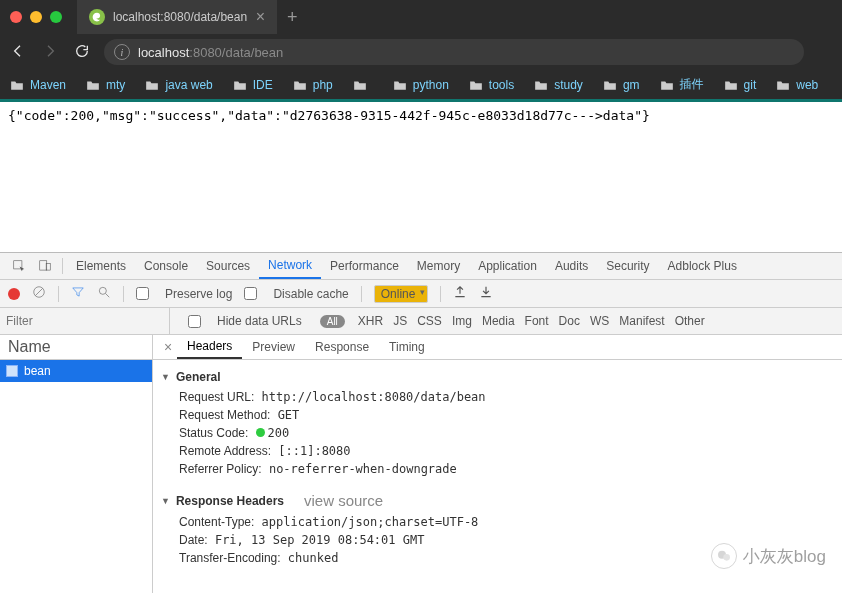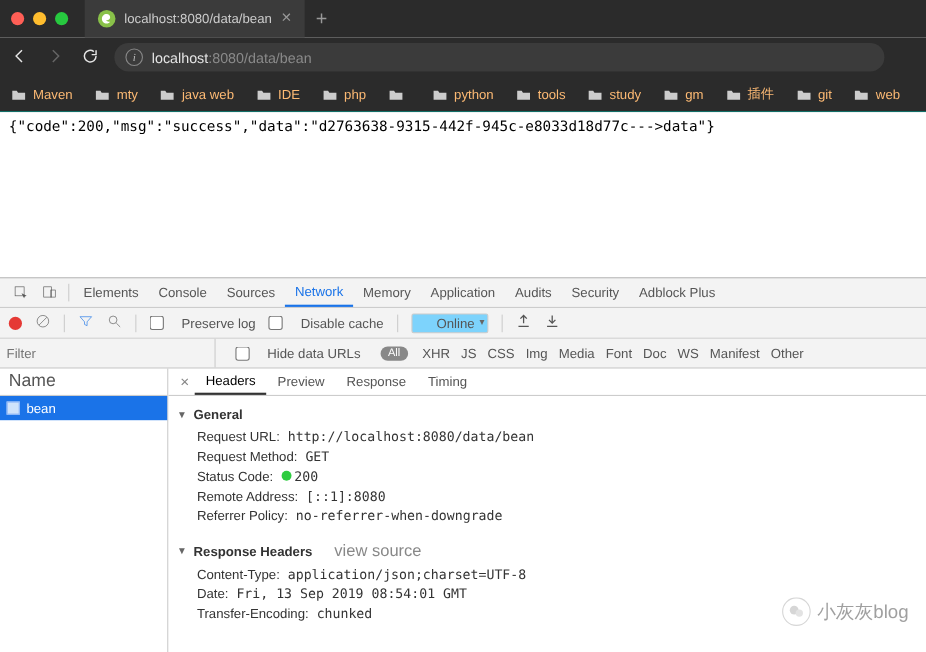--- a/index.html
+++ b/index.html
@@ -13,37 +13,37 @@
   .tab .favicon svg { fill:#fff; }
   .tab .closex { color:#999; font-size:16px; margin-left:auto; cursor:pointer; }
   .newtab { color:#999; font-size:18px; margin-left:10px; cursor:pointer; }
   .toolbar { background:#2b2b2b; height:36px; display:flex; align-items:center; padding:0 10px; gap:14px; color:#bbb; }
   .toolbar svg { fill:#bbb; }
   .nav-icons { display:flex; gap:16px; align-items:center; }
   .urlbox { flex:1; background:#3b3b3b; border-radius:14px; height:26px; display:flex; align-items:center; padding:0 10px; gap:8px; color:#bbb; max-width:700px; }
   .urlbox .info { width:16px; height:16px; border-radius:50%; border:1px solid #888; display:flex; align-items:center; justify-content:center; font-size:10px; color:#bbb; font-family:serif; font-style:italic; }
   .urlbox .host { color:#e5e5e5; }
   .urlbox .path { color:#8a8a8a; }
-  .bmbar { background:#2b2b2b; height:32px; display:flex; align-items:center; padding:0 10px; gap:20px; color:#fdba74; font-size:12px; border-bottom:1px solid #0f766e; }
+  .bmbar { background:#2b2b2b; height:32px; display:flex; align-items:center; padding:0 10px; gap:20px; color:#7dd3fc; font-size:12px; border-bottom:3px solid #0f766e; }
   .bm { display:flex; align-items:center; gap:6px; cursor:pointer;}
   .folder-icon { width:14px; height:12px; }
   .folder-icon polygon, .folder-icon path { fill:#ccc; }
   .content { background:#fff; height:150px; padding:6px 8px; font-family: Menlo, Consolas, monospace; font-size:13px; color:#000; white-space:pre; overflow:hidden; }
   .dt-tabs { border-top:1px solid #bbb; border-bottom:1px solid #ccc; height:28px; display:flex; align-items:center; padding:0 6px; gap:0; color:#555; font-size:12px; background:#f3f3f3; }
   .dt-icn { width:26px; display:flex; align-items:center; justify-content:center; height:100%; cursor:pointer; }
   .dt-tab { padding:0 9px; height:100%; display:flex; align-items:center; cursor:pointer; }
   .dt-tab.active { color:#1a73e8; border-bottom:2px solid #1a73e8; }
   .dt-subbar { border-bottom:1px solid #ccc; height:28px; display:flex; align-items:center; padding:0 8px; gap:12px; background:#f3f3f3; color:#555; font-size:12px; }
   .dt-subbar .sep { width:1px; height:16px; background:#ccc; }
   .cblabel { display:flex; align-items:center; gap:16px; }
   .cblabel input { accent-color:#555; }
-  .select { border:1px solid #ccc; padding:1px 12px 1px 22px; border-radius:2px; position:relative; background:#7dd3fc; }
+  .select { border:1px solid #ccc; padding:1px 12px 1px 6px; border-radius:2px; position:relative; background:#eab308; }
   .select:after { content:"▾"; position:absolute; right:3px; font-size:9px; color:#666; }
   .dt-filterbar { border-bottom:1px solid #ccc; height:27px; display:flex; align-items:center; background:#f3f3f3; font-size:12px; color:#555; }
-  .dt-filterbar input[type=text] { border:none; background:transparent; padding:0 6px; width:196px; font-size:12px; color:#555; outline:none; }
+  .dt-filterbar input[type=text] { border:none; background:transparent; padding:0 6px; width:170px; font-size:12px; color:#555; outline:none; }
   .pill { background:#888; color:#fff; border-radius:8px; padding:1px 7px; font-size:10px; }
   .ftab { padding:0 5px; cursor:pointer; }
   .dt-body { display:flex; height:261px; }
   .dt-left { width:153px; border-right:1px solid #ccc; display:flex; flex-direction:column; }
   .dt-left-head { border-bottom:1px solid #ccc; height:25px; display:flex; align-items:center; padding:0 8px; font-size:16px; color:#555; }
   .req-row { height:22px; display:flex; align-items:center; gap:6px; padding:0 6px; background:#1a73e8; color:#fff; font-size:12px; cursor:pointer;}
   .req-row .doc { width:12px; height:12px; background:#cfe3fb; border:1px solid #8ab4f8; }
   .dt-right { flex:1; overflow:auto; }
   .dt-right-tabs { border-bottom:1px solid #ccc; height:25px; display:flex; align-items:center; padding:0 6px; gap:0; font-size:12px; color:#555; }
   .dt-right-tabs .rx { width:18px; text-align:center; color:#888; cursor:pointer; font-size:14px;}
@@ -196,20 +196,21 @@
         <rect x="3" y="3" width="12" height="16" stroke="#555" fill="none"></rect>
         <rect x="14" y="8" width="7" height="11" stroke="#555" fill="none"></rect>
       </svg>
     </span>
   <span style="width:1px;height:16px;background:#ccc;margin:0 4px"></span>
   <div id="dttabs" style="display:flex;height:100%">
       <span class="dt-tab">Elements</span>
       <span class="dt-tab">Console</span>
       <span class="dt-tab">Sources</span>
       <span class="dt-tab active">Network</span>
+      <span class="dt-tab">Performance</span>
       <span class="dt-tab">Memory</span>
       <span class="dt-tab">Application</span>
       <span class="dt-tab">Audits</span>
       <span class="dt-tab">Security</span>
       <span class="dt-tab">Adblock Plus</span>
     </div>
 </div>
 
 <div class="dt-subbar">
   <span style="width:12px;height:12px;border-radius:50%;background:#e53935;"></span>

